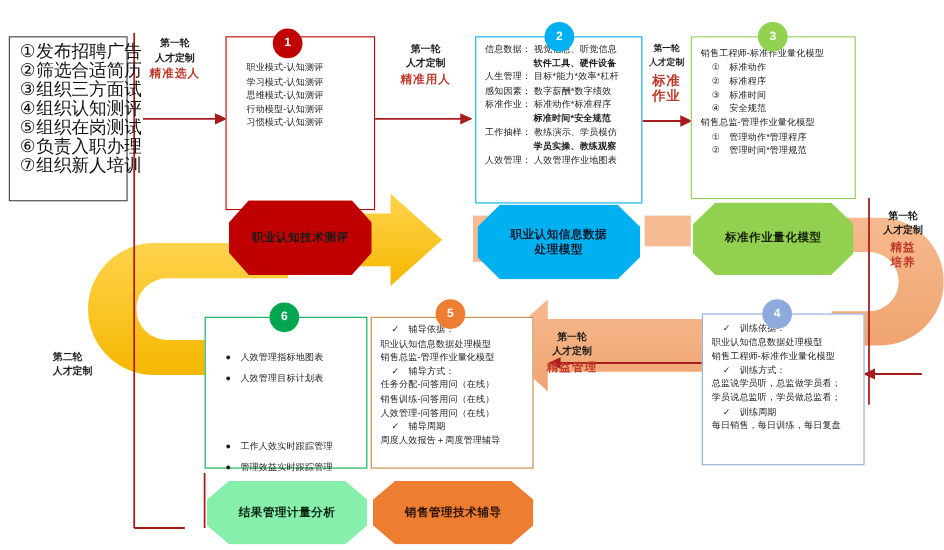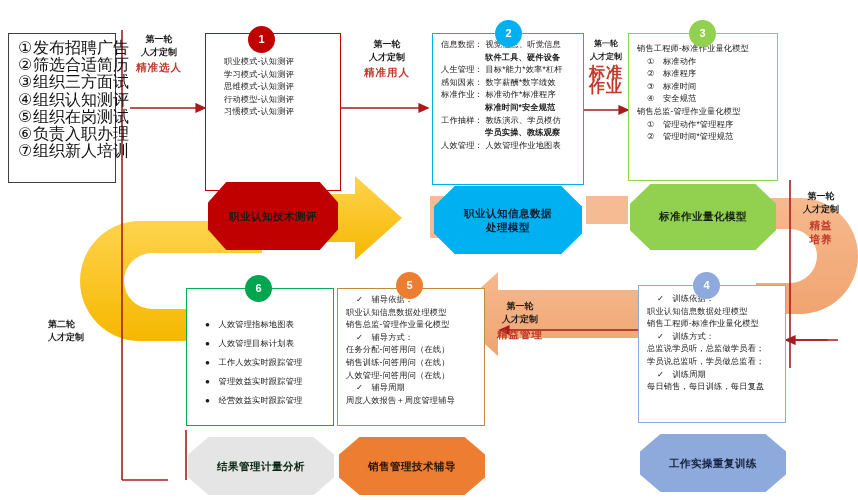--- a/index.html
+++ b/index.html
@@ -178,23 +178,20 @@
       <div class="ln">职业认知信息数据处理模型</div>
       <div class="ln">销售工程师-标准作业量化模型</div>
       <div class="ln ind2">✓　训练方式：</div>
       <div class="ln">总监说学员听，总监做学员看；</div>
       <div class="ln">学员说总监听，学员做总监看；</div>
       <div class="ln ind2">✓　训练周期</div>
       <div class="ln">每日销售，每日训练，每日复盘</div>
     </div>
   </div>
   <div class="badge" style="left:693px;top:272px;background:#8ea9db;">4</div>
-  <div class="oct" style="left:640px;top:434px;width:146px;height:58px;background:#8ea9db;color:#12203a;">
-    <span>工作实操重复训练</span>
-  </div>
 
   <div class="box" style="left:337px;top:288px;width:148px;height:138px;border:1.6px solid #c08b3e;">
     <div class="lines" style="padding-top:5px;">
       <div class="ln ind2">✓　辅导依据：</div>
       <div class="ln">职业认知信息数据处理模型</div>
       <div class="ln">销售总监-管理作业量化模型</div>
       <div class="ln ind2">✓　辅导方式：</div>
       <div class="ln">任务分配-问答用问（在线）</div>
       <div class="ln">销售训练-问答用问（在线）</div>
       <div class="ln">人效管理-问答用问（在线）</div>
@@ -204,46 +201,46 @@
   </div>
   <div class="badge" style="left:396px;top:272px;background:#ed7d31;">5</div>
   <div class="oct" style="left:339px;top:437px;width:146px;height:58px;background:#ed7d31;color:#2b1405;">
     <span>销售管理技术辅导</span>
   </div>
 
   <div class="box" style="left:186px;top:288px;width:148px;height:138px;border:1.8px solid #00b050;">
     <div class="lines" style="padding-top:26px;">
       <div class="ln ind2" style="line-height:19px;">●　人效管理指标地图表</div>
       <div class="ln ind2" style="line-height:19px;">●　人效管理目标计划表</div>
-      <div class="ln ind2" style="line-height:19px;">●　工作人效实时跟踪管理</div>
+      <div class="ln ind2" style="line-height:19px;margin-top:43px;">●　工作人效实时跟踪管理</div>
       <div class="ln ind2" style="line-height:19px;">●　管理效益实时跟踪管理</div>
       <div class="ln ind2" style="line-height:19px;">●　经营效益实时跟踪管理</div>
     </div>
   </div>
   <div class="badge" style="left:245px;top:275px;background:#00a550;">6</div>
-  <div class="oct" style="left:188px;top:437px;width:146px;height:58px;background:#e5e5e5;color:#06240f;">
+  <div class="oct" style="left:188px;top:437px;width:146px;height:58px;background:#86efac;color:#06240f;">
     <span>结果管理计量分析</span>
   </div>
 
   <div class="clabel" style="left:116px;top:33px;width:86px;">
     <div class="t1" style="white-space:pre-line;">第一轮
 人才定制</div>
     <div class="t2">精准选人</div>
   </div>
 
   <div class="clabel" style="left:345px;top:38px;width:84px;">
     <div class="t1" style="white-space:pre-line;">第一轮
 人才定制</div>
     <div class="t2">精准用人</div>
   </div>
 
   <div class="clabel narrow" style="left:584px;top:38px;width:44px;">
     <div class="t1" style="white-space:pre-line;font-size:8px;">第一轮
 人才定制</div>
-    <div class="t2" style="white-space:pre-line;font-size:16px;">标准
+    <div class="t2" style="white-space:pre-line;font-size:12px;">标准
 作业</div>
   </div>
 
   <div class="clabel narrow" style="left:790px;top:190px;width:62px;">
     <div class="t1" style="white-space:pre-line;">第一轮
 人才定制</div>
     <div class="t2" style="white-space:pre-line;">精益
 培养</div>
   </div>
 

